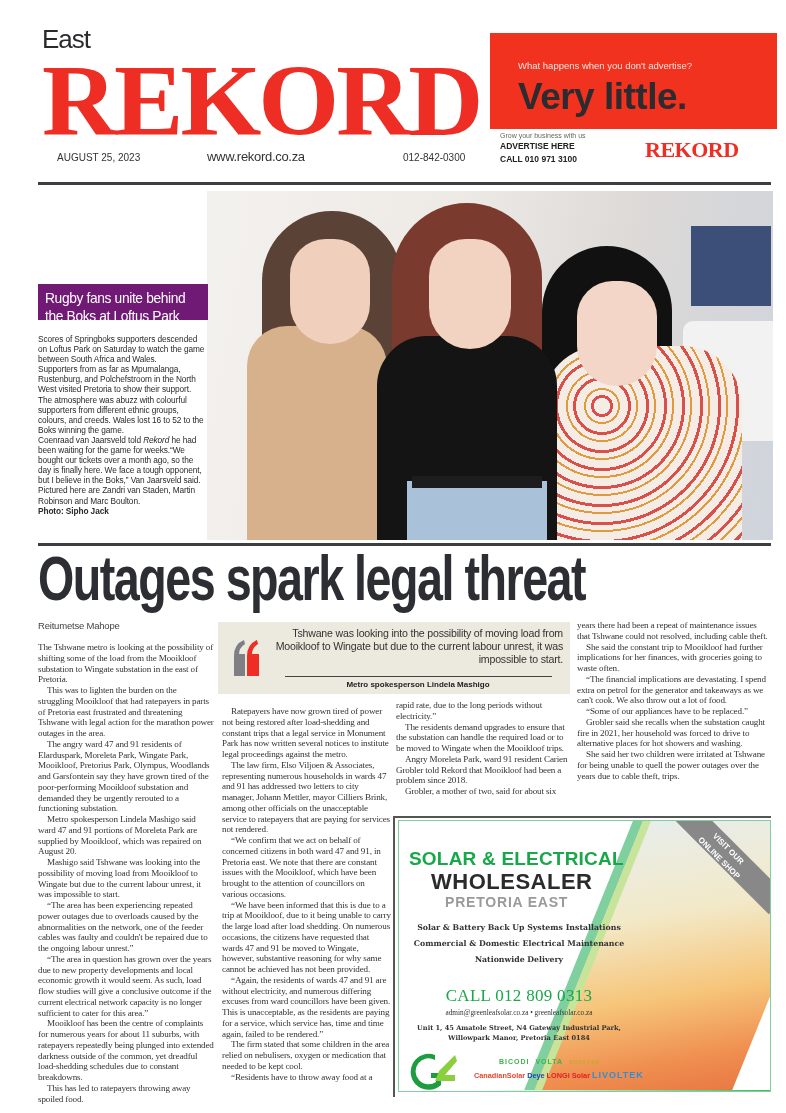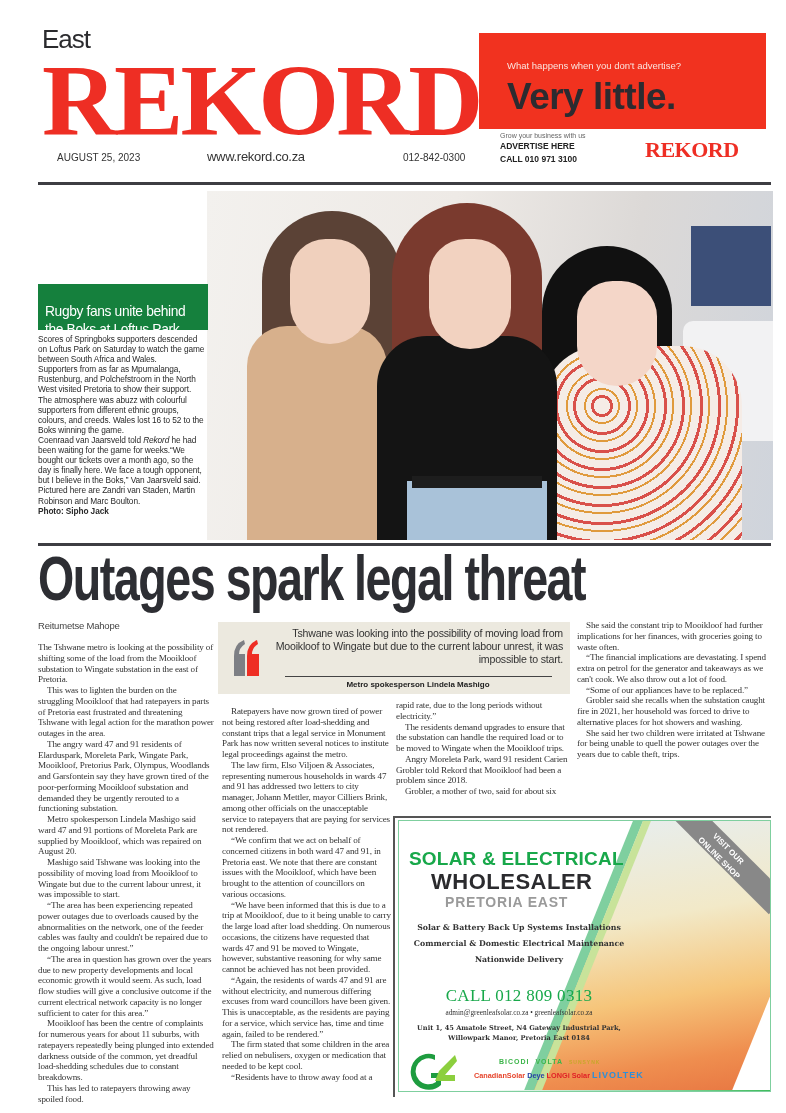--- a/index.html
+++ b/index.html
@@ -7,21 +7,21 @@
   body { position: relative; font-family: "Liberation Sans", sans-serif; color: #222; }
 
   
   .masthead { position: absolute; left: 0; top: 0; width: 786px; height: 175px; }
   .east { position: absolute; left: 42px; top: 26px; font-family: Liberation Sans, sans-serif; font-size: 26px; color: #2b2b2e; letter-spacing: -1px; line-height: 1; }
   .rekord-big { position: absolute; left: 42px; top: 50px; width: 430px; font-family: "Liberation Serif", serif; font-weight: bold; font-size: 104px; color: #ee2e24; line-height: 1; letter-spacing: -3px; transform: scaleY(0.98); transform-origin: top left; white-space: nowrap; }
   .mh-date { position: absolute; left: 42px; top: 152px; font-size: 10px; color: #333; margin-left: 15px; }
   .mh-web { position: absolute; left: 207px; top: 149px; font-size: 13px; color: #333; letter-spacing: -0.3px; }
   .mh-phone { position: absolute; left: 403px; top: 152px; font-size: 10px; color: #333; }
 
-  .ad-top { position: absolute; left: 479px; top: 33px; width: 287px; height: 96px; background: #f1321f; }
+  .ad-top { position: absolute; left: 490px; top: 33px; width: 287px; height: 96px; background: #f1321f; }
   .ad-top .q { position: absolute; left: 28px; top: 27px; font-size: 9.5px; color: #fbe4df; }
   .ad-top .big { position: absolute; left: 28px; top: 43px; font-size: 37px; font-weight: bold; color: #2c2b30; letter-spacing: -0.5px; }
   .ad-grow { position: absolute; left: 500px; top: 132px; font-size: 7px; color: #666; }
   .ad-adv { position: absolute; left: 500px; top: 141px; font-size: 8.5px; font-weight: bold; color: #222; }
   .ad-call { position: absolute; left: 500px; top: 154px; font-size: 8.5px; font-weight: bold; color: #222; }
   .rekord-small { position: absolute; left: 645px; top: 137px; font-family: "Liberation Serif", serif; font-weight: bold; font-size: 22px; color: #ee2e24; letter-spacing: -0.5px; }
 
   .rule { position: absolute; left: 38px; width: 733px; height: 3px; background: #3d3d42; }
 
   
@@ -35,21 +35,21 @@
   .p1-face { left: 83px; top: 48px; width: 80px; height: 105px; background: #f0d0bd; border-radius: 40px 40px 45px 45px; }
   .p2-hair { left: 185px; top: 12px; width: 150px; height: 320px; background: #7a3a2e; border-radius: 75px 75px 20px 20px; }
   .p2-body { left: 170px; top: 145px; width: 180px; height: 210px; background: #141414; border-radius: 50px 50px 0 0; }
   .p2-jeans { left: 200px; top: 290px; width: 140px; height: 70px; background: #a9c2d9; }
   .p2-belt { left: 205px; top: 285px; width: 130px; height: 12px; background: #1d1d1d; }
   .p2-face { left: 222px; top: 48px; width: 82px; height: 110px; background: #f2d2c0; border-radius: 40px 40px 45px 45px; }
   .p3-hair { left: 335px; top: 55px; width: 130px; height: 260px; background: #111; border-radius: 65px 65px 20px 20px; }
   .p3-body { left: 335px; top: 155px; width: 200px; height: 200px; background: repeating-radial-gradient(circle at 30% 30%, #f5ece6 0 8px, #d9504a 8px 11px, #f5ece6 11px 16px, #e09a3d 16px 18px); border-radius: 60px 60px 0 0; }
   .p3-face { left: 370px; top: 90px; width: 80px; height: 105px; background: #f4d6c8; border-radius: 40px 40px 45px 45px; }
 
-  .cap-box { position: absolute; left: 38px; top: 284px; width: 170px; height: 46px; background: #15803d; padding: 18px 7px; }
+  .cap-box { position: absolute; left: 38px; top: 284px; width: 170px; height: 36px; background: #701a75; padding: 5px 7px; }
   .cap-box span { display: block; color: #fff; font-size: 15px; line-height: 18px; letter-spacing: -0.4px; transform: scaleX(0.92); transform-origin: left; white-space: nowrap; }
   .cap-text { position: absolute; left: 38px; top: 334px; width: 168px; font-size: 8.3px; line-height: 10.1px; color: #2a2a2a; letter-spacing: -0.1px; }
   .cap-text p { margin: 0; }
   .cap-text .credit { font-weight: bold; }
 
   
   .headline { position: absolute; left: 38px; top: 547px; font-family: "Liberation Sans", sans-serif; font-weight: bold; font-size: 63px; color: #2d2e33; letter-spacing: -2px; line-height: 1; transform: scaleX(0.74); transform-origin: left top; white-space: nowrap; }
   .byline { position: absolute; left: 38px; top: 620px; font-size: 9.5px; color: #444; letter-spacing: -0.2px; }
 
   
@@ -179,20 +179,21 @@
 </div>
 
 <div class="col col3">
   <p class="noind">rapid rate, due to the long periods without electricity.”</p>
   <p>The residents demand upgrades to ensure that the substation can handle the required load or to be moved to Wingate when the Mooikloof trips.</p>
   <p>Angry Moreleta Park, ward 91 resident Carien Grobler told Rekord that Mooikloof had been a problem since 2018.</p>
   <p>Grobler, a mother of two, said for about six</p>
 </div>
 
 <div class="col col4">
+  <p class="noind">years there had been a repeat of maintenance issues that Tshwane could not resolved, including cable theft.</p>
   <p>She said the constant trip to Mooikloof had further implications for her finances, with groceries going to waste often.</p>
   <p>“The financial implications are devastating. I spend extra on petrol for the generator and takeaways as we can't cook. We also throw out a lot of food.</p>
   <p>“Some of our appliances have to be replaced.”</p>
   <p>Grobler said she recalls when the substation caught fire in 2021, her household was forced to drive to alternative places for hot showers and washing.</p>
   <p>She said her two children were irritated at Tshwane for being unable to quell the power outages over the years due to cable theft, trips.</p>
 </div>
 
 <div class="solar-frame"></div>
 <div class="solar">
   <div class="diag"></div>

